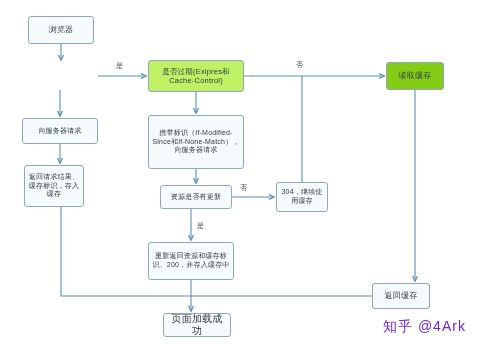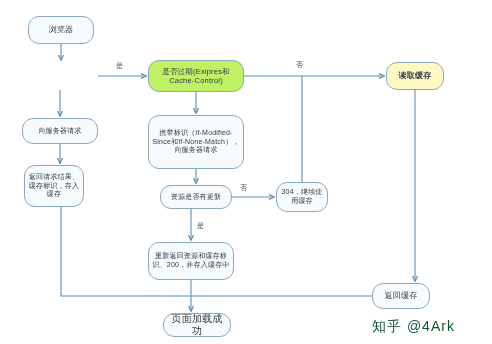--- a/index.html
+++ b/index.html
@@ -15,21 +15,21 @@
     width: 492px;
     height: 344px;
     background: #ffffff;
     overflow: hidden;
   }
   .node {
     position: absolute;
     box-sizing: border-box;
     background: #f6fbfd;
     border: 1px solid #8fa8bd;
-    border-radius: 11px;
+    border-radius: 3px;
     display: flex;
     align-items: center;
     justify-content: center;
     text-align: center;
     color: #2e3a44;
     line-height: 1.22;
     letter-spacing: 0.2px;
     padding: 2px 3px;
     filter: blur(0.25px);
   }
@@ -126,27 +126,27 @@
   </div>
   <div class="node" style="left: 276px; top: 182px; width: 52px; height: 30px; font-size: 7px; background: rgb(246, 251, 253); border-color: rgb(143, 168, 189); color: rgb(46, 58, 68);">
     <span>304，继续使用缓存</span>
   </div>
   <div class="node" style="left: 148px; top: 242px; width: 86px; height: 38px; font-size: 7px; background: rgb(246, 251, 253); border-color: rgb(143, 168, 189); color: rgb(46, 58, 68);">
     <span>重新返回资源和缓存标识、200，并存入缓存中</span>
   </div>
   <div class="node" style="left: 163px; top: 313px; width: 68px; height: 24px; font-size: 10px; background: rgb(246, 251, 253); border-color: rgb(143, 168, 189); color: rgb(46, 58, 68);">
     <span>页面加载成功</span>
   </div>
-  <div class="node" style="left: 386px; top: 62px; width: 58px; height: 28px; font-size: 8px; background: #fef9c3; border-color: rgb(143, 168, 189); color: rgb(46, 58, 68); font-weight: bold;">
+  <div class="node" style="left: 386px; top: 62px; width: 58px; height: 28px; font-size: 8px; background: #84cc16; border-color: rgb(143, 168, 189); color: rgb(46, 58, 68);">
     <span>读取缓存</span>
   </div>
   <div class="node" style="left: 372px; top: 283px; width: 58px; height: 26px; font-size: 8px; background: rgb(246, 251, 253); border-color: rgb(143, 168, 189); color: rgb(46, 58, 68);">
     <span>返回缓存</span>
   </div>
 
   <div class="edge-label" style="left: 116px; top: 62px;">是</div>
   <div class="edge-label" style="left: 296px; top: 61px;">否</div>
   <div class="edge-label" style="left: 240px; top: 184px;">否</div>
   <div class="edge-label" style="left: 197px; top: 222px;">是</div>
 
-  <div class="watermark" style="left: 372px; top: 318px; color: #14532d;">知乎 @4Ark</div>
+  <div class="watermark" style="left: 383px; top: 318px; color: #6d28d9;">知乎 @4Ark</div>
 
 </div>
 
 </body></html>

